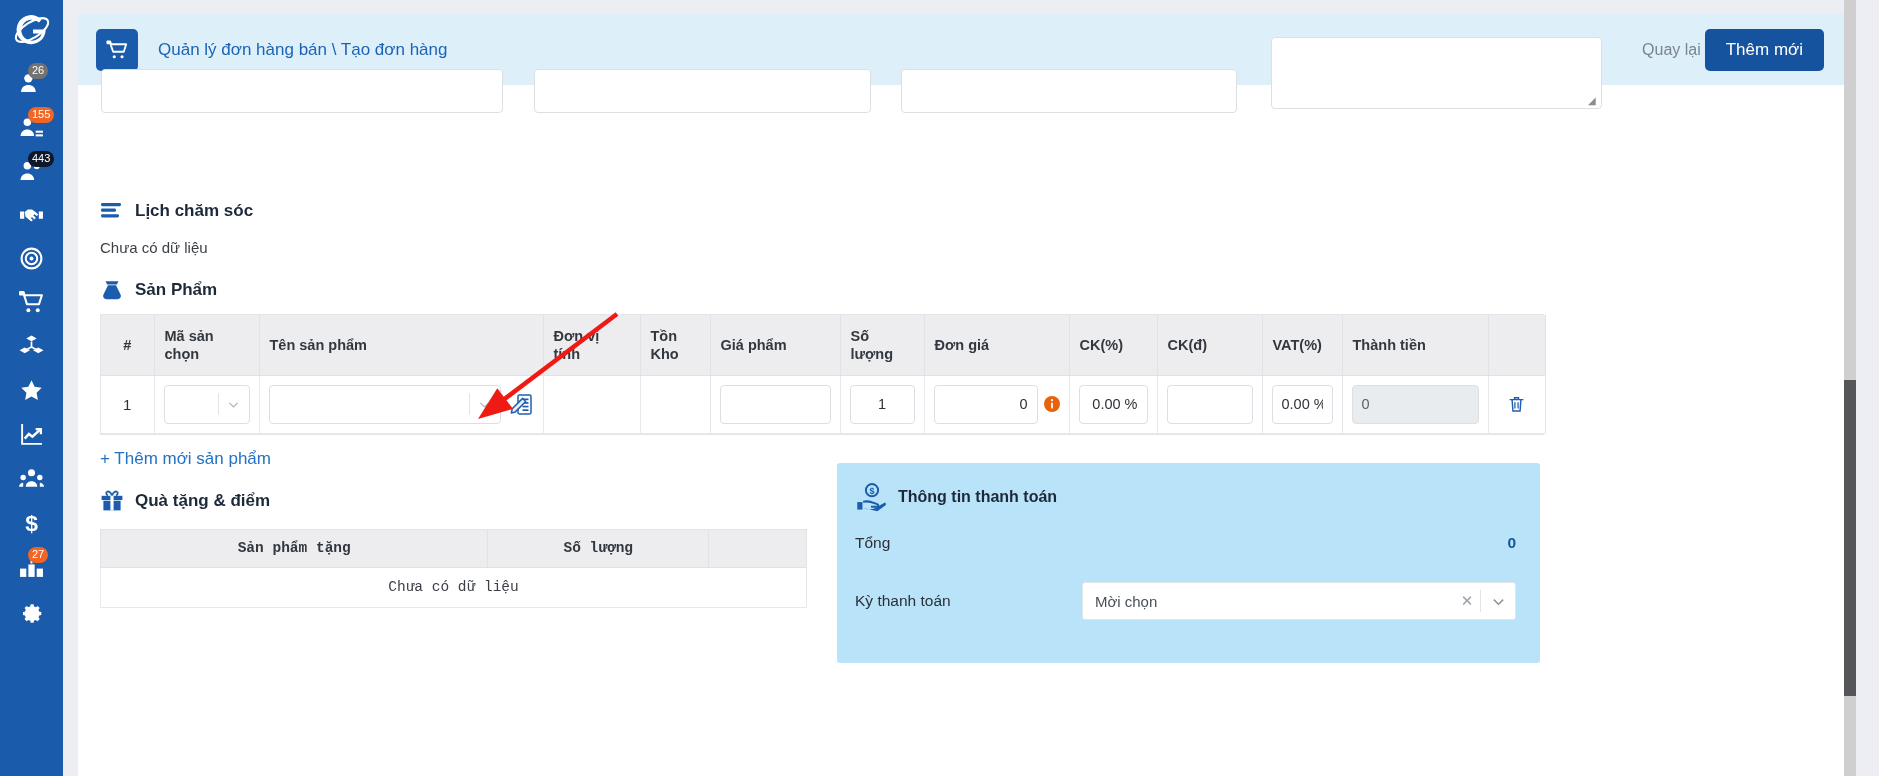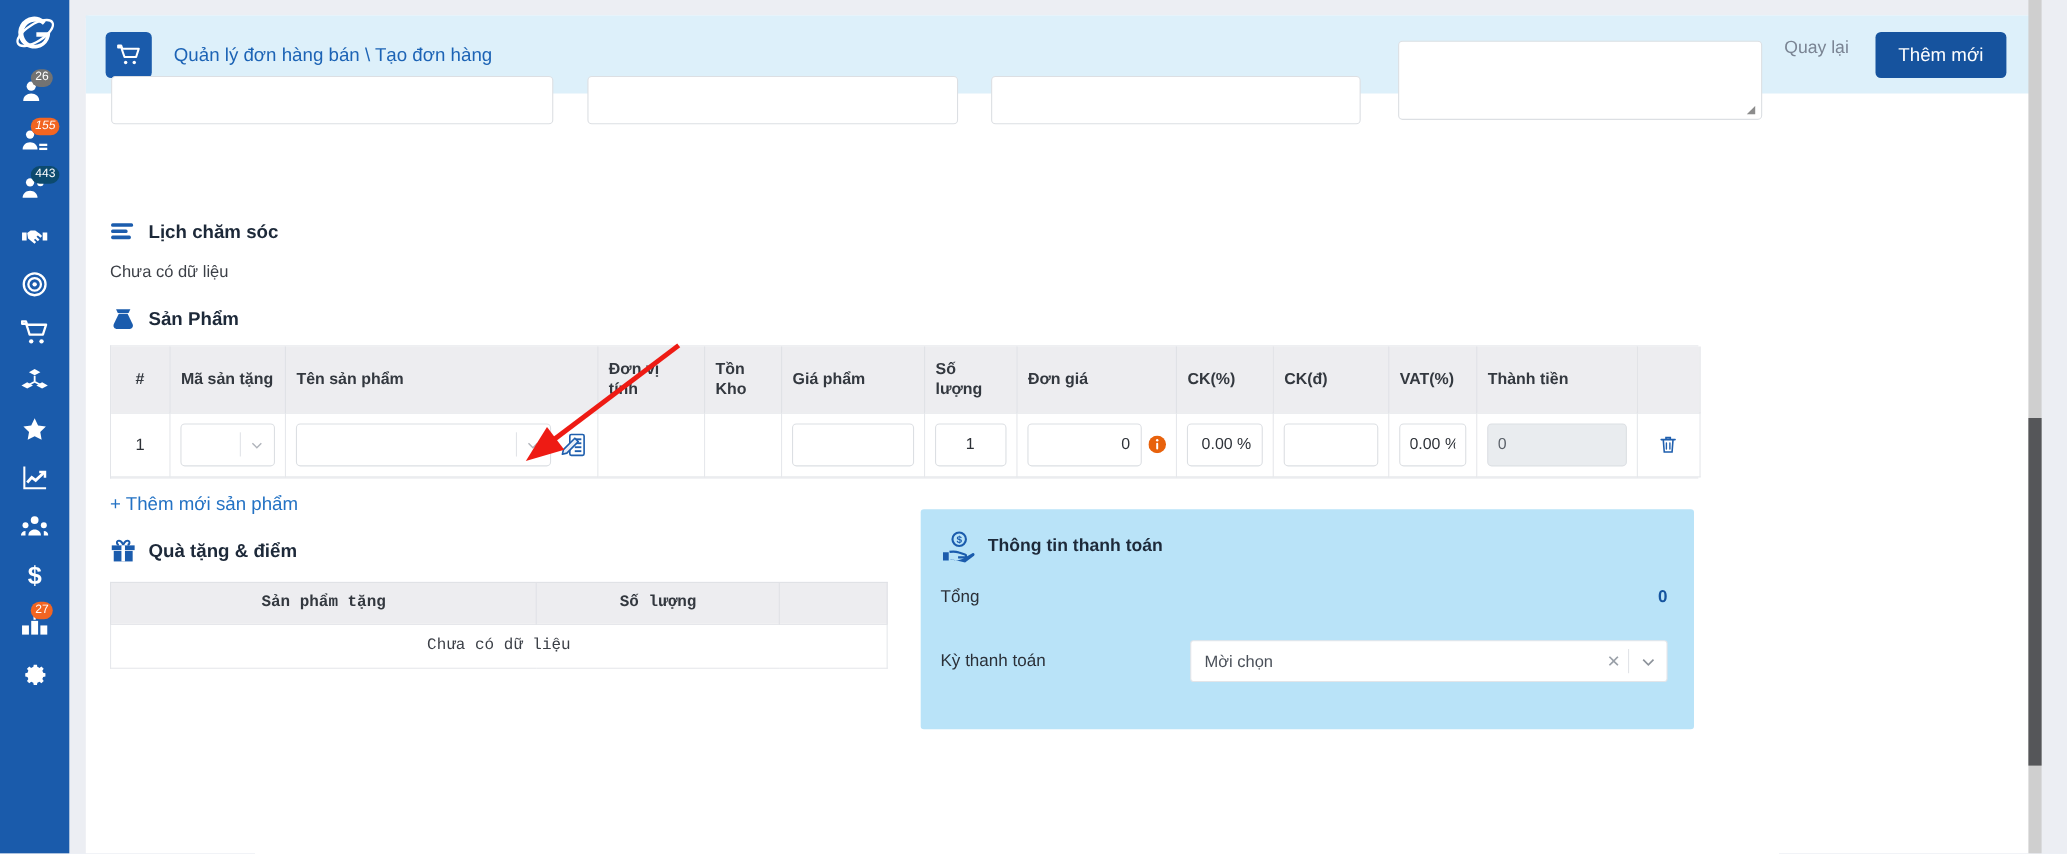--- a/index.html
+++ b/index.html
@@ -120,21 +120,21 @@
   }
   .header-icon-box svg { width: 22px; height: 22px; fill: #fff; }
   .breadcrumb {
     margin-left: 20px;
     color: #1c63b5;
     font-size: 17px;
     white-space: nowrap;
   }
   .header-right {
     margin-left: auto;
-    display: flex; align-items: flex-start; gap: 20px;
+    display: flex; align-items: center; 
   }
   .btn-back {
     color: #7a8493;
     font-size: 16px;
     cursor: pointer;
     padding: 6px 4px;
   }
   .btn-primary {
     background: #16539e;
     color: #fff;
@@ -396,30 +396,30 @@
         <span class="sb-badge" style="background: #737373;">26</span>
       </div>
 
       <div class="sb-item">
         <svg class="sb-icon" viewBox="0 0 24 24">
           <circle cx="8" cy="8" r="3.6" fill="#fff"></circle>
             <path d="M1.5 21c0-3.8 3-6.2 6.5-6.2s6.5 2.4 6.5 6.2z" fill="#fff"></path>
           <rect x="16" y="16" width="7" height="2" fill="#fff"></rect>
             <rect x="16" y="19.5" width="7" height="2" fill="#fff"></rect>
         </svg>
-        <span class="sb-badge" style="background: rgb(242, 101, 34); font-style: italic;">155</span>
+        <span class="sb-badge" style="background: rgb(242, 101, 34);">155</span>
       </div>
 
       <div class="sb-item">
         <svg class="sb-icon" viewBox="0 0 24 24">
           <circle cx="8" cy="7.5" r="3.6" fill="#fff"></circle>
             <path d="M1.5 21c0-3.8 3-6.2 6.5-6.2s6.5 2.4 6.5 6.2z" fill="#fff"></path>
           <circle cx="17" cy="8" r="2.8" fill="#fff"></circle>
         </svg>
-        <span class="sb-badge" style="background: #0c4a6e;">443</span>
+        <span class="sb-badge" style="background: #0f172a;">443</span>
       </div>
 
       <div class="sb-item">
         <svg class="sb-icon" viewBox="0 0 24 24">
           <path d="M1 9h4v7H1zM19 9h4v7h-4z" fill="#fff"></path>
           <path d="M5.5 9.5l3-2.2h4l4 2.8 2 1.9-1.4 1.5-2.3-1.8-1.2 1.1 2.6 2.4-1.4 1.5-2.4-2.2-1 1 1.9 1.8-1.4 1.4-5.6-4.5z" fill="#fff"></path>
         </svg>
       </div>
 
       <div class="sb-item">
@@ -558,21 +558,21 @@
                 <col style="width:145px">
                 <col style="width:88px">
               <col style="width:105px">
                 <col style="width:80px">
                 <col style="width:146px">
                 <col style="width:57px">
             </colgroup>
             <thead>
               <tr>
                 <th class="c-num">#</th>
-                <th>Mã sản tặng</th>
+                <th>Mã sản chọn</th>
                 <th>Tên sản phẩm</th>
                 <th>Đơn vị tính</th>
                 <th>Tồn Kho</th>
                 <th>Giá phẩm</th>
                 <th>Số lượng</th>
                 <th>Đơn giá</th>
                 <th>CK(%)</th>
                 <th>CK(đ)</th>
                 <th>VAT(%)</th>
                 <th>Thành tiền</th>

